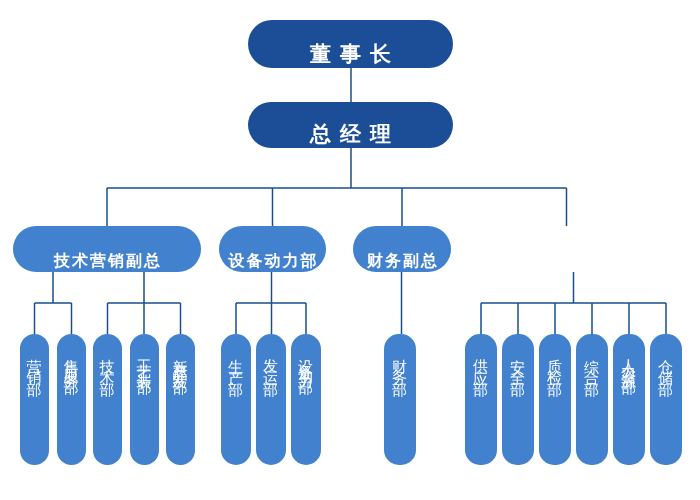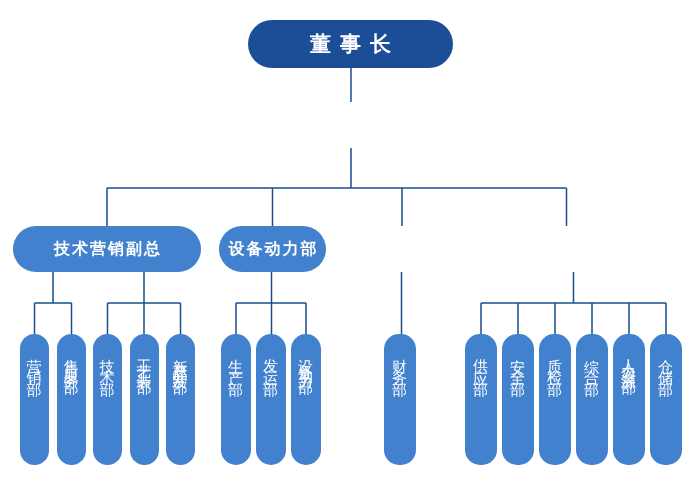--- a/index.html
+++ b/index.html
@@ -13,21 +13,21 @@
     width:700px;height:500px;
     background:#ffffff;
     font-family:"Liberation Sans","DejaVu Sans",sans-serif;
     overflow:hidden;
   }
   .canvas{position:relative;width:700px;height:500px;}
   .connectors{position:absolute;left:0;top:0;width:700px;height:500px;}
   .connectors path{stroke:var(--line);stroke-width:1.5;fill:none;}
   .node{
     position:absolute;
-    display:flex;align-items:center;justify-content:center;
+    display:flex;align-items:flex-end;justify-content:center;
     color:var(--text);
     box-sizing:border-box;
   }
   .exec{background:var(--exec);border-radius:24px;}
   .vp{background:var(--dept);border-radius:23px;font-family:Liberation Mono, monospace;}
   .exec .label{font-size:21px;font-weight:bold;letter-spacing:9px;padding-left:9px;}
   .vp .label{font-size:16px;font-weight:bold;letter-spacing:2px;padding-left:2px;}
   .v-pill{
     position:absolute;top:334px;height:131px;
     background:var(--dept);border-radius:15px;
@@ -56,26 +56,32 @@
     <path d="M53 272 V303 M34.5 303 H71.5 M34.5 303 V334 M71.5 303 V334 M144 272 V303 M107.5 303 H180.5 M107.5 303 V334 M144 303 V334 M180.5 303 V334"></path>
     <path d="M271.5 272 V303 M236 303 H306 M236 303 V334 M271.5 303 V334 M306 303 V334"></path>
     <path d="M401.5 272 V334"></path>
     <path d="M573.5 272 V303 M481 303 H666 M481 303 V334 M518 303 V334 M555 303 V334 M592 303 V334 M629 303 V334 M666 303 V334"></path>
   </svg>
 
   <div class="node exec" style="left:248px;top:20px;width:205px;height:48px">
     <span class="label">董事长</span>
   </div>
 
+  <div class="node exec" style="left:248px;top:102px;width:205px;height:46px;border-radius:23px">
+    <span class="label">总经理</span>
+  </div>
 
   <div class="node vp" style="left:13px;top:226px;width:188px;height:46px">
     <span class="label">技术营销副总</span>
   </div>
   <div class="node vp" style="left:219px;top:226px;width:107px;height:46px">
     <span class="label">设备动力部</span>
+  </div>
+  <div class="node vp" style="left:353px;top:226px;width:98px;height:46px">
+    <span class="label">财务副总</span>
   </div>
 
   <div class="v-pill" style="left:20px;width:29px">
     <span class="v-label ls3">营销部</span>
   </div>
   <div class="v-pill" style="left:57px;width:29px">
     <span class="v-label ls5">售后服务部</span>
   </div>
   <div class="v-pill" style="left:93px;width:29px">
     <span class="v-label ls3">技术部</span>

